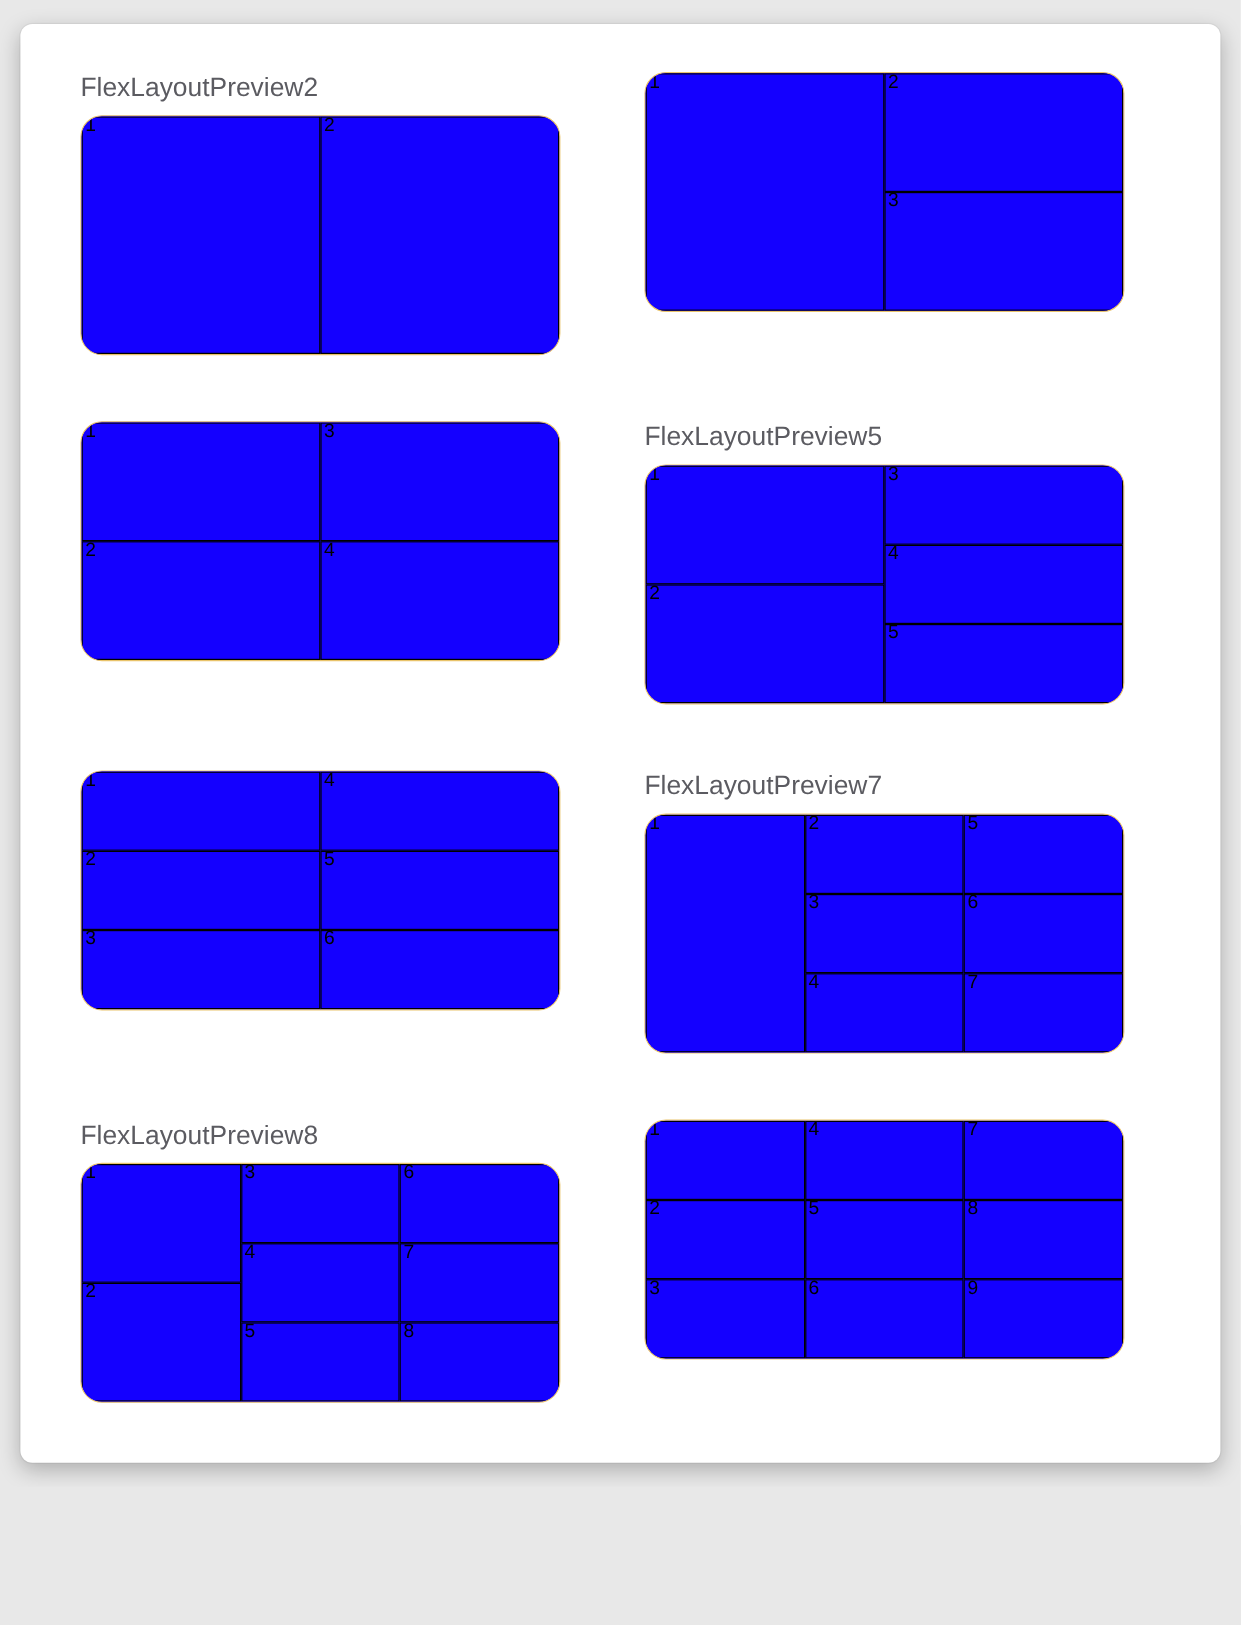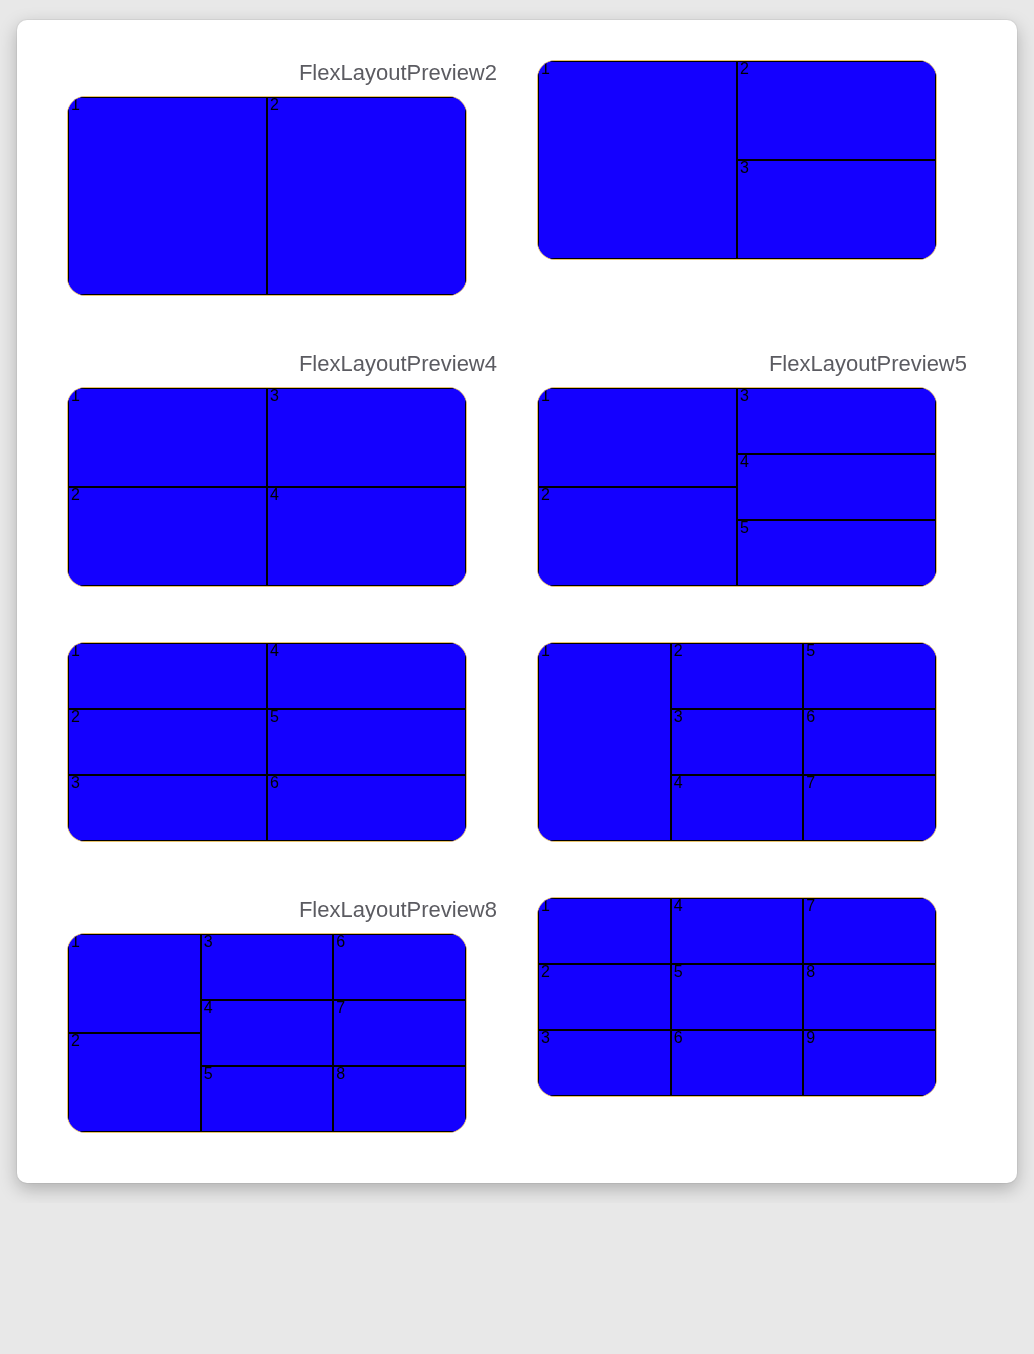--- a/index.html
+++ b/index.html
@@ -23,21 +23,20 @@
     grid-template-columns: 1fr 1fr;
     column-gap: 40px;
     row-gap: 55px;
   }
   .preview-block { }
   .preview-title {
     color: #5b5b61;
     font-size: 22px;
     font-weight: 400;
     margin-bottom: 10px;
-    text-align: right;
   }
   .preview-frame {
     width: 400px;
     height: 200px;
     border: 1px solid #e9c36a;
     position: relative;
     border-radius: 18px;
     overflow: hidden;
     background: #1400ff;
   }
@@ -66,21 +65,20 @@
         </div>
       </div>
       <div class="preview-block">
         <div class="preview-frame" style="background: rgb(20, 0, 255);">
           <div class="cell" style="left: 0%; top: 0%; width: 50%; height: 100%; background: rgb(20, 0, 255);"><span class="cell-label">1</span></div>
           <div class="cell" style="left: 50%; top: 0%; width: 50%; height: 50%; background: rgb(20, 0, 255);"><span class="cell-label">2</span></div>
           <div class="cell" style="left: 50%; top: 50%; width: 50%; height: 50%; background: rgb(20, 0, 255);"><span class="cell-label">3</span></div>
         </div>
       </div>
       <div class="preview-block">
-        <div class="preview-title">FlexLayoutPreview4</div>
         <div class="preview-frame" style="background: rgb(20, 0, 255);">
           <div class="cell" style="left: 0%; top: 0%; width: 50%; height: 50%; background: rgb(20, 0, 255);"><span class="cell-label">1</span></div>
           <div class="cell" style="left: 0%; top: 50%; width: 50%; height: 50%; background: rgb(20, 0, 255);"><span class="cell-label">2</span></div>
           <div class="cell" style="left: 50%; top: 0%; width: 50%; height: 50%; background: rgb(20, 0, 255);"><span class="cell-label">3</span></div>
           <div class="cell" style="left: 50%; top: 50%; width: 50%; height: 50%; background: rgb(20, 0, 255);"><span class="cell-label">4</span></div>
         </div>
       </div>
       <div class="preview-block">
         <div class="preview-title">FlexLayoutPreview5</div>
         <div class="preview-frame" style="background: rgb(20, 0, 255);">
@@ -95,20 +93,21 @@
         <div class="preview-frame" style="background: rgb(20, 0, 255);">
           <div class="cell" style="left: 0%; top: 0%; width: 50%; height: 33.34%; background: rgb(20, 0, 255);"><span class="cell-label">1</span></div>
           <div class="cell" style="left: 0%; top: 33.34%; width: 50%; height: 33.33%; background: rgb(20, 0, 255);"><span class="cell-label">2</span></div>
           <div class="cell" style="left: 0%; top: 66.67%; width: 50%; height: 33.33%; background: rgb(20, 0, 255);"><span class="cell-label">3</span></div>
           <div class="cell" style="left: 50%; top: 0%; width: 50%; height: 33.34%; background: rgb(20, 0, 255);"><span class="cell-label">4</span></div>
           <div class="cell" style="left: 50%; top: 33.34%; width: 50%; height: 33.33%; background: rgb(20, 0, 255);"><span class="cell-label">5</span></div>
           <div class="cell" style="left: 50%; top: 66.67%; width: 50%; height: 33.33%; background: rgb(20, 0, 255);"><span class="cell-label">6</span></div>
         </div>
       </div>
       <div class="preview-block">
+        <div class="preview-title">FlexLayoutPreview7</div>
         <div class="preview-frame" style="background: rgb(20, 0, 255);">
           <div class="cell" style="left: 0%; top: 0%; width: 33.34%; height: 100%; background: rgb(20, 0, 255);"><span class="cell-label">1</span></div>
           <div class="cell" style="left: 33.34%; top: 0%; width: 33.33%; height: 33.34%; background: rgb(20, 0, 255);"><span class="cell-label">2</span></div>
           <div class="cell" style="left: 33.34%; top: 33.34%; width: 33.33%; height: 33.33%; background: rgb(20, 0, 255);"><span class="cell-label">3</span></div>
           <div class="cell" style="left: 33.34%; top: 66.67%; width: 33.33%; height: 33.33%; background: rgb(20, 0, 255);"><span class="cell-label">4</span></div>
           <div class="cell" style="left: 66.67%; top: 0%; width: 33.33%; height: 33.34%; background: rgb(20, 0, 255);"><span class="cell-label">5</span></div>
           <div class="cell" style="left: 66.67%; top: 33.34%; width: 33.33%; height: 33.33%; background: rgb(20, 0, 255);"><span class="cell-label">6</span></div>
           <div class="cell" style="left: 66.67%; top: 66.67%; width: 33.33%; height: 33.33%; background: rgb(20, 0, 255);"><span class="cell-label">7</span></div>
         </div>
       </div>

